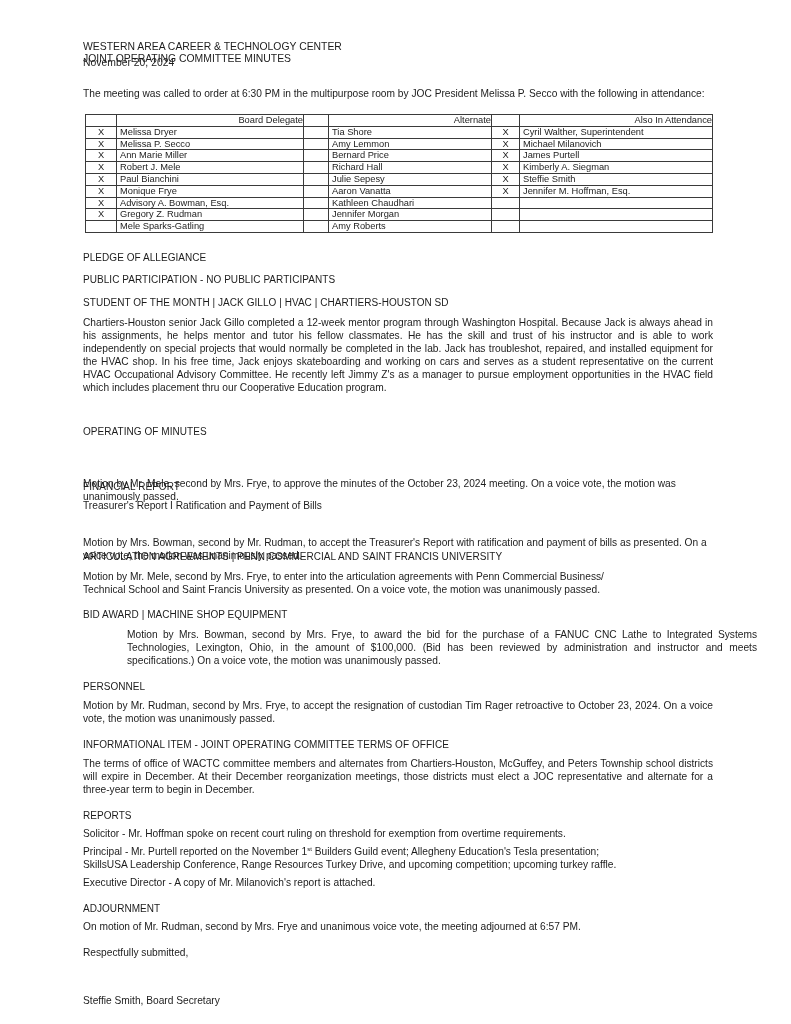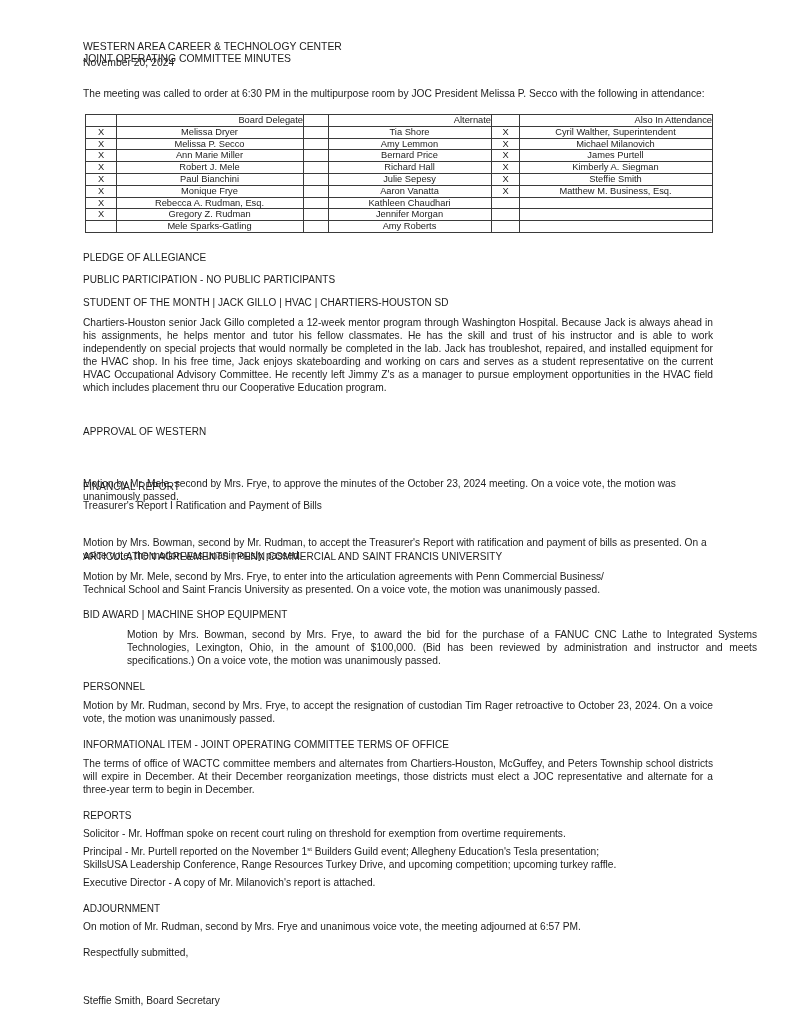--- a/index.html
+++ b/index.html
@@ -5,21 +5,21 @@
   html, body { margin: 0; padding: 0; background: #ffffff; }
   body { width: 791px; height: 1024px; position: relative; overflow: hidden; color: #1c1c1c;
          font-family: "Liberation Sans", sans-serif; font-size: 10.2px; line-height: 13.2px; }
   .page { position: absolute; left: 83px; top: 0; width: 630px; }
   .hdr { position: absolute; left: 0; width: 630px; font-size: 10.4px; line-height: 13px; }
   .abs { position: absolute; left: 0; width: 628px; }
   .just { text-align: justify; text-align-last: left; }
   .sec { font-size: 10px; letter-spacing: 0.05px; }
   table.att { position: absolute; left: 2px; top: 114px; width: 627px; border-collapse: collapse; table-layout: fixed;
               font-size: 9.3px; line-height: 10.6px; }
-  table.att td, table.att th { border: 1px solid #3a3a3a; padding: 0 4px 0 3px; height: 10.8px; font-weight: normal; white-space: nowrap; overflow: hidden; text-align: center; }
+  table.att td, table.att th { border: 1px solid #3a3a3a; padding: 0 4px 0 3px; height: 10.8px; font-weight: normal; white-space: nowrap; overflow: hidden; }
   table.att th { text-align: right; padding: 0; }
   table.att td.x { text-align: center; padding: 0; }
   sup { font-size: 6px; line-height: 0; vertical-align: super; }
 </style>
 </head>
 <body>
 
 <div class="page">
   <div class="hdr" style="top:40px">WESTERN AREA CAREER &amp; TECHNOLOGY CENTER</div>
   <div class="hdr" style="top:52px">JOINT OPERATING COMMITTEE MINUTES</div>
@@ -86,25 +86,25 @@
           <td>Julie Sepesy</td>
           <td class="x">X</td>
           <td>Steffie Smith</td>
         </tr>
         <tr>
           <td class="x">X</td>
           <td>Monique Frye</td>
           <td class="x"></td>
           <td>Aaron Vanatta</td>
           <td class="x">X</td>
-          <td>Matthew M. Business, Esq.</td>
+          <td>Jennifer M. Hoffman, Esq.</td>
         </tr>
         <tr>
           <td class="x">X</td>
-          <td>Rebecca A. Rudman, Esq.</td>
+          <td>Advisory A. Bowman, Esq.</td>
           <td class="x"></td>
           <td>Kathleen Chaudhari</td>
           <td class="x"></td>
           <td></td>
         </tr>
         <tr>
           <td class="x">X</td>
           <td>Gregory Z. Rudman</td>
           <td class="x"></td>
           <td>Jennifer Morgan</td>
@@ -120,21 +120,21 @@
           <td></td>
         </tr>
       </tbody>
   </table>
 
   <div class="abs sec" style="top:251px">PLEDGE OF ALLEGIANCE</div>
   <div class="abs sec" style="top:273px">PUBLIC PARTICIPATION - NO PUBLIC PARTICIPANTS</div>
   <div class="abs sec" style="top:296px">STUDENT OF THE MONTH | JACK GILLO | HVAC | CHARTIERS-HOUSTON SD</div>
   <div class="abs just" style="top:316px; width:630px; line-height:13.1px;">Chartiers-Houston senior Jack Gillo completed a 12-week mentor program through Washington Hospital. Because Jack is always ahead in his assignments, he helps mentor and tutor his fellow classmates. He has the skill and trust of his instructor and is able to work independently on special projects that would normally be completed in the lab. Jack has troubleshot, repaired, and installed equipment for the HVAC shop. In his free time, Jack enjoys skateboarding and working on cars and serves as a student representative on the current HVAC Occupational Advisory Committee. He recently left Jimmy Z's as a manager to pursue employment opportunities in the HVAC field which includes placement thru our Cooperative Education program.</div>
 
-  <div class="abs sec" style="top:425px">APPROVAL OF WESTERN</div>
+  <div class="abs sec" style="top:425px">OPERATING OF MINUTES</div>
   <div class="abs" style="top:445px; width:630px;margin-top:32px;">Motion by Mr. Mele, second by Mrs. Frye, to approve the minutes of the October 23, 2024 meeting.  On a voice vote, the motion was unanimously passed.</div>
 
   <div class="abs sec" style="top:480px">FINANCIAL REPORT</div>
   <div class="abs" style="top:499px">Treasurer's Report I Ratification and Payment of Bills</div>
   <div class="abs" style="top:536px; width:630px;">Motion by Mrs. Bowman, second by Mr. Rudman, to accept the Treasurer's Report with ratification and payment of bills as presented.  On a voice vote, the motion was unanimously passed.</div>
 
   <div class="abs sec" style="top:550px">ARTICULATION AGREEMENTS | PENN COMMERCIAL AND SAINT FRANCIS UNIVERSITY</div>
   <div class="abs" style="top:570px">Motion by Mr. Mele, second by Mrs. Frye, to enter into the articulation agreements with Penn Commercial Business/</div>
   <div class="abs" style="top:583px">Technical School and Saint Francis University as presented. On a voice vote, the motion was unanimously passed.</div>
 

